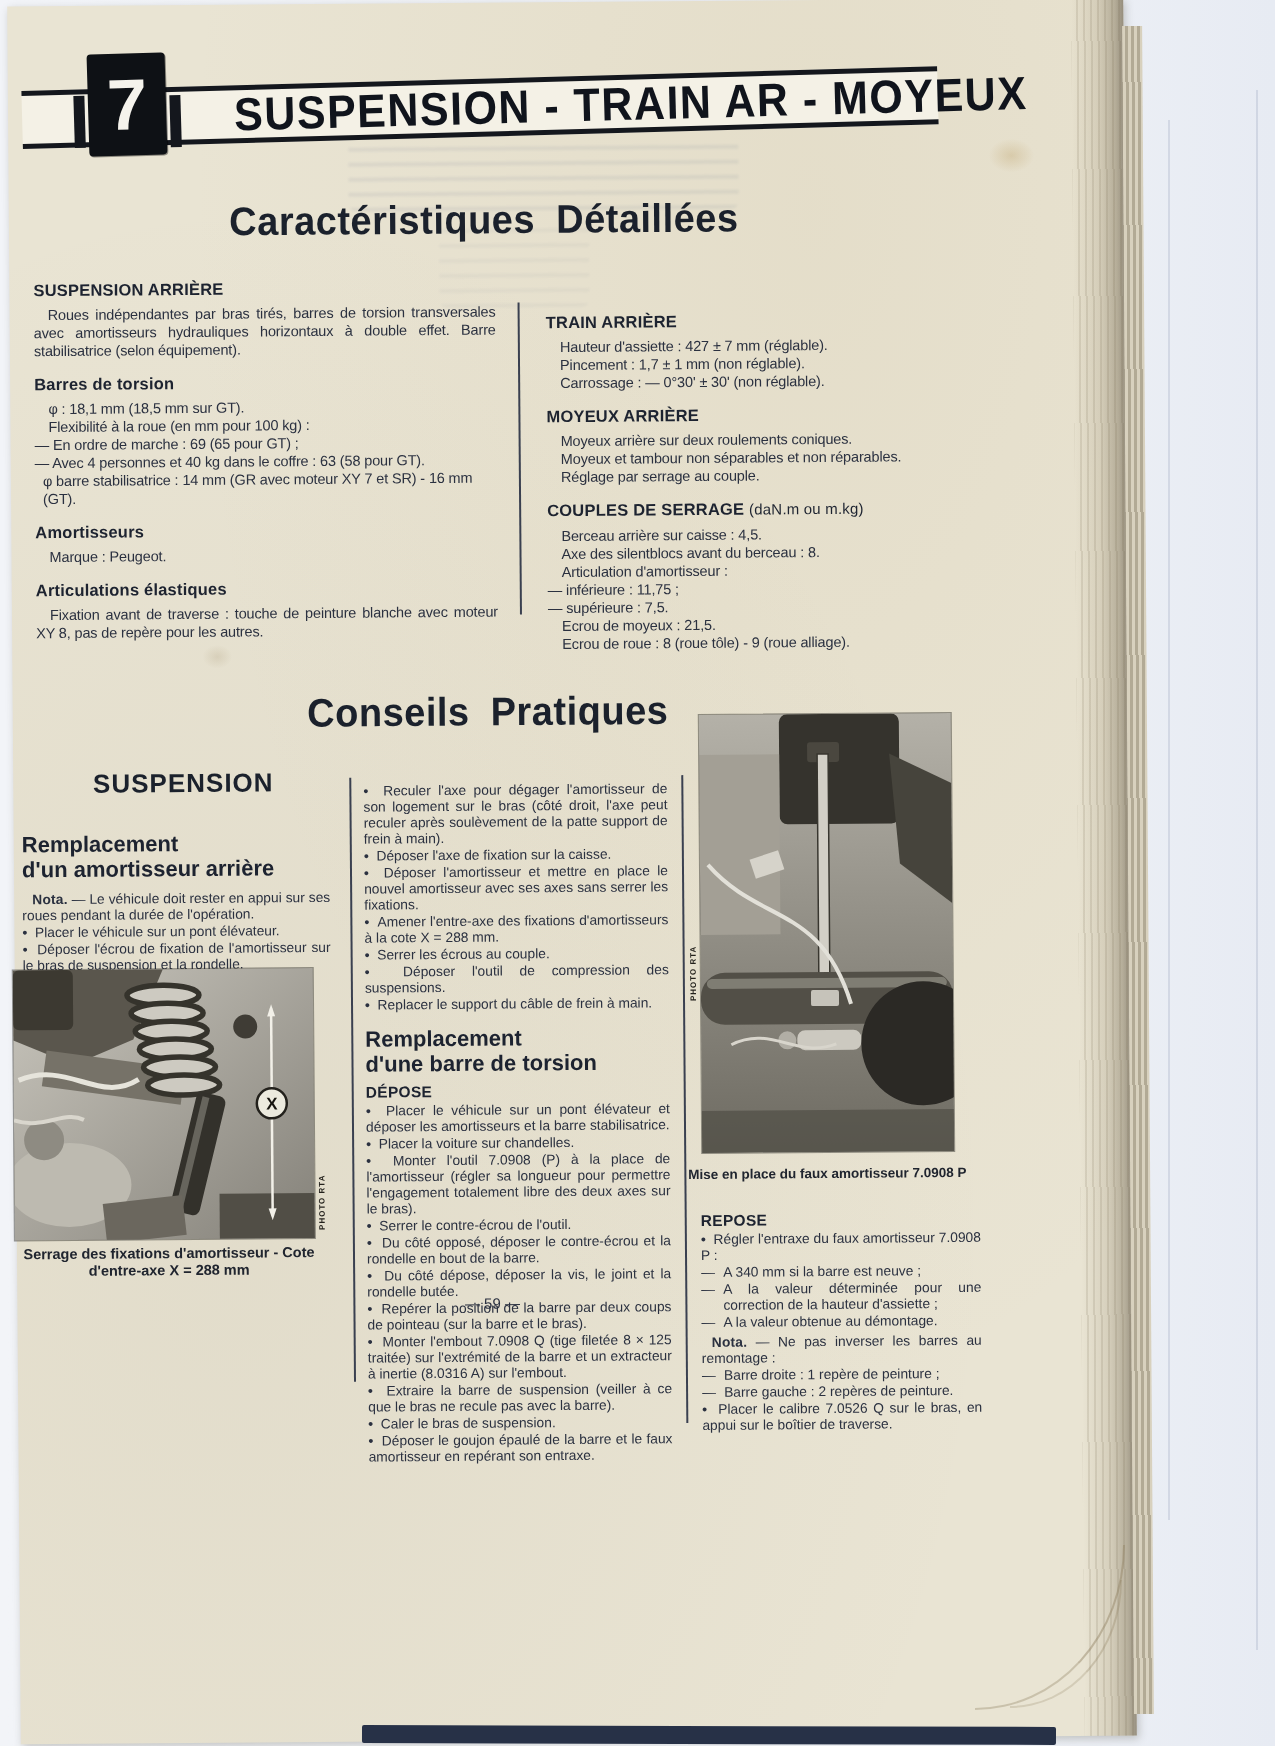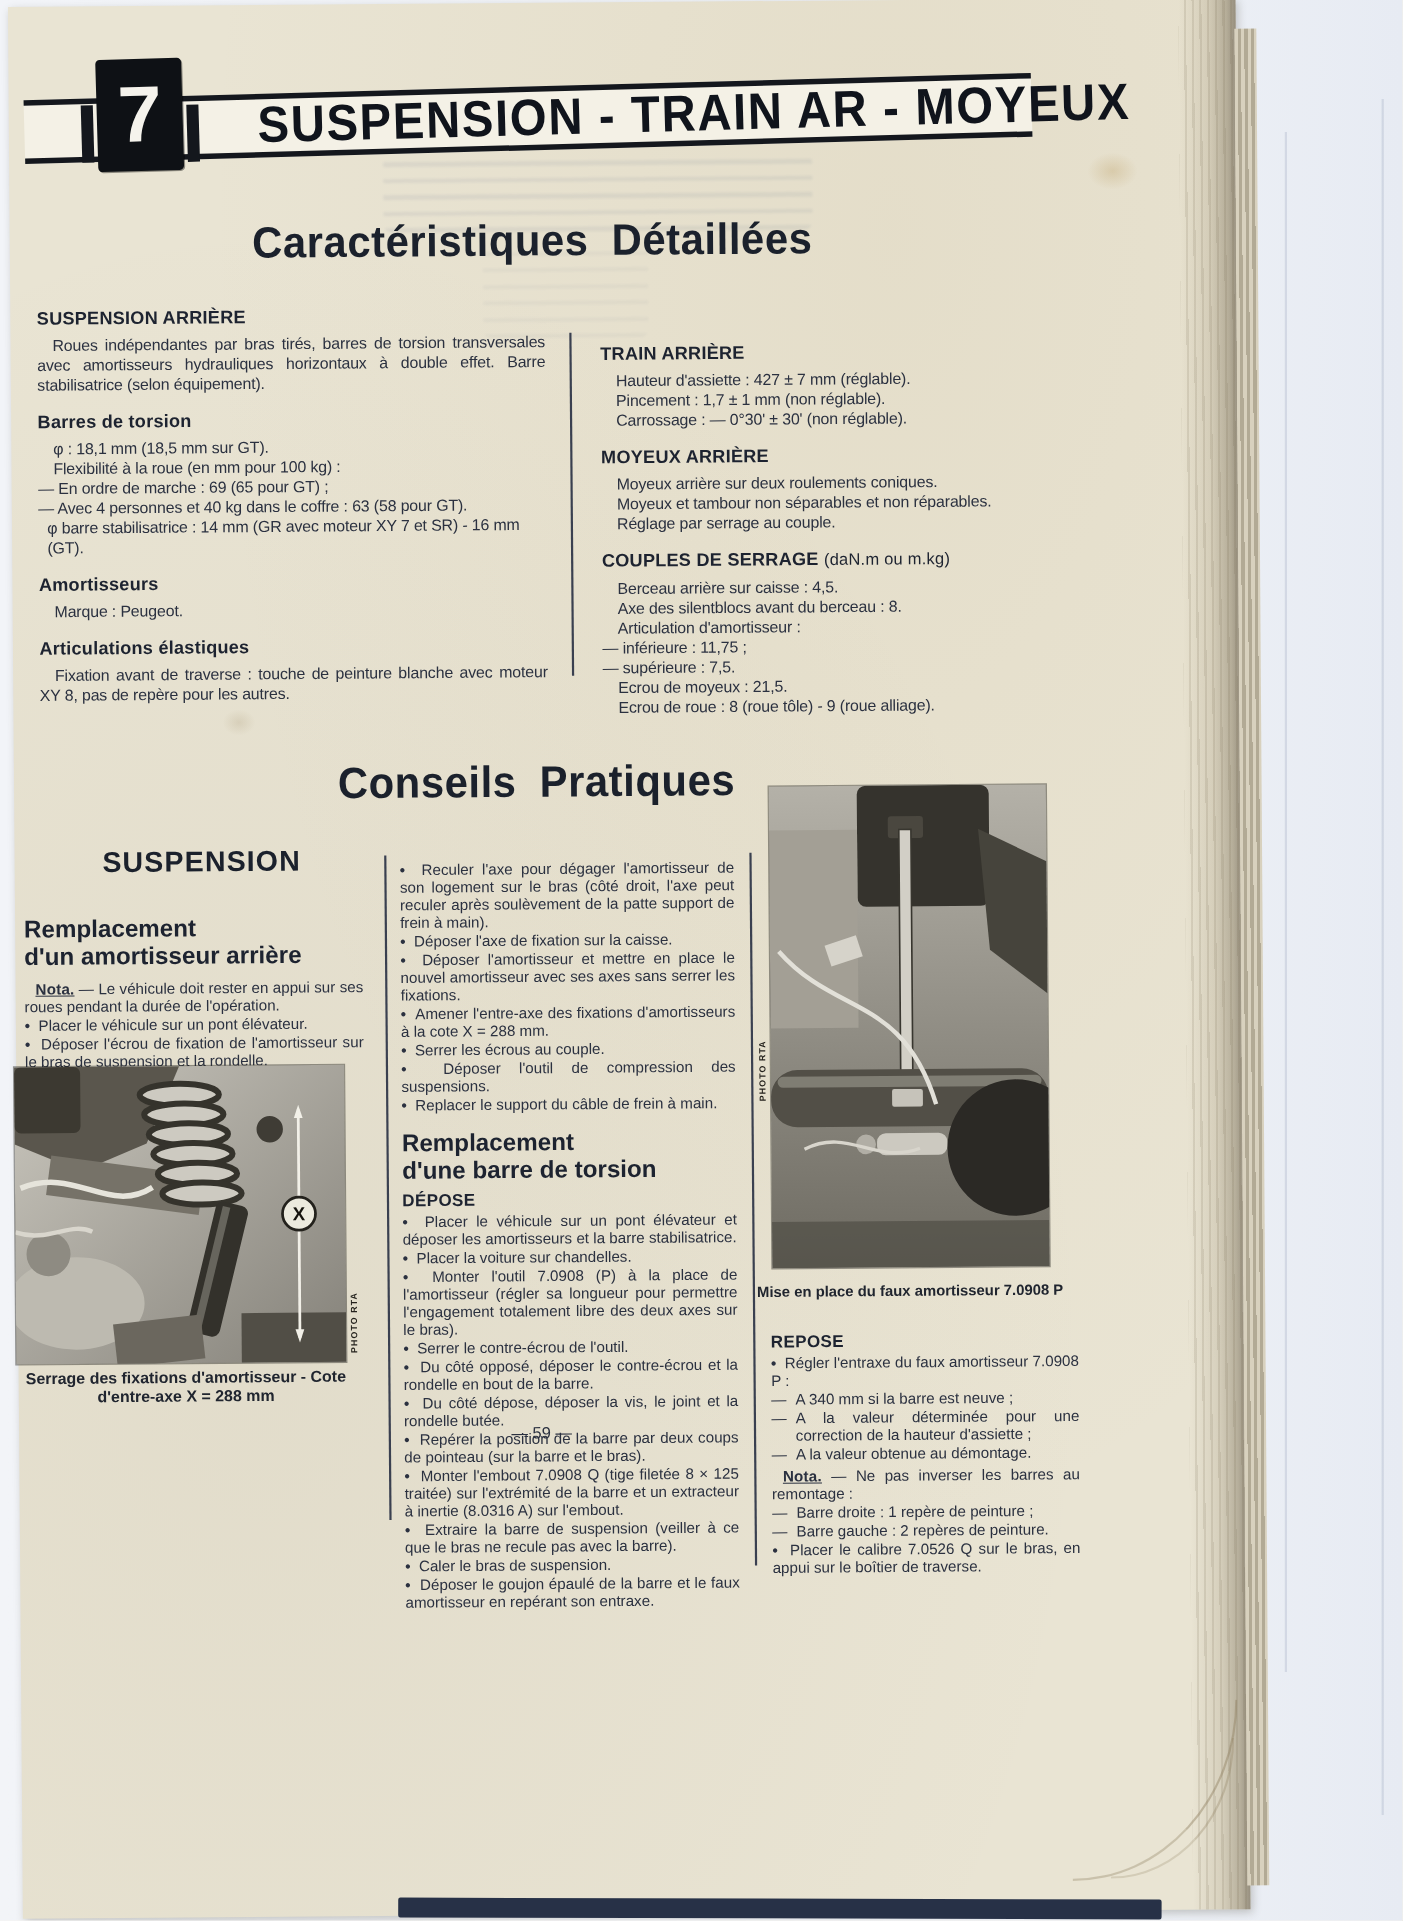--- a/index.html
+++ b/index.html
@@ -85,21 +85,21 @@
   
   .c-col{ position:absolute; font-size:13.8px; line-height:16px; color:#2b3140; }
   .c-head-center{ text-align:center; font-size:26px; font-weight:bold; letter-spacing:1px; color:#1b212c; }
   .c-sub{ font-size:22px; font-weight:bold; line-height:25px; color:#1d2330; }
   .c-sub2{ font-size:15.5px; font-weight:bold; letter-spacing:.3px; color:#1d2330; margin:8px 0 3px; }
   .b{ text-align:justify; margin-top:1px; }
   .b::before{ content:"\2022\00a0\00a0"; font-weight:bold; }
   .d{ position:relative; padding-left:22px; text-align:justify; margin-top:1px; }
   .d::before{ content:"\2014"; position:absolute; left:0; }
   .nota{ text-indent:10px; text-align:justify; margin-top:4px; }
-  .nota b{ letter-spacing:.2px;text-decoration:underline; }
+  .nota b{ letter-spacing:.2px; }
   .photo{ position:absolute; outline:1px solid rgba(35,35,30,.45); background:#9a978e; }
   .photo svg{ display:block; }
   .photo-credit{
     position:absolute; font-size:8px; letter-spacing:1px; color:#23211c; font-weight:bold;
     writing-mode:vertical-rl; transform:rotate(180deg); white-space:nowrap;
   }
   .caption{ position:absolute; font-weight:bold; color:#20252f; text-align:center; }
   .page-num{ position:absolute; left:0; width:950px; text-align:center; font-size:15px; color:#2b3140; }
 </style>
 </head>

